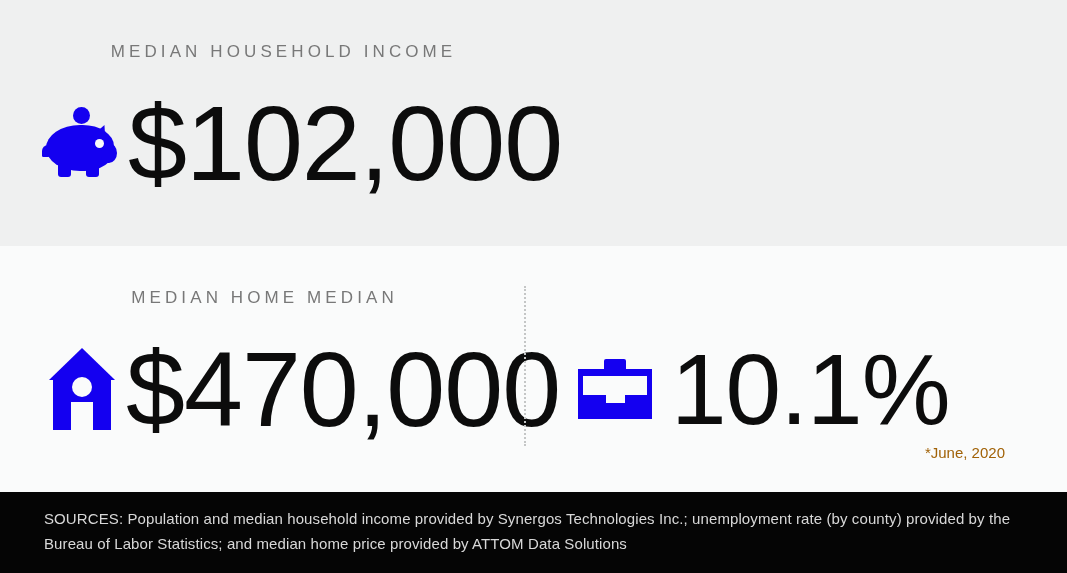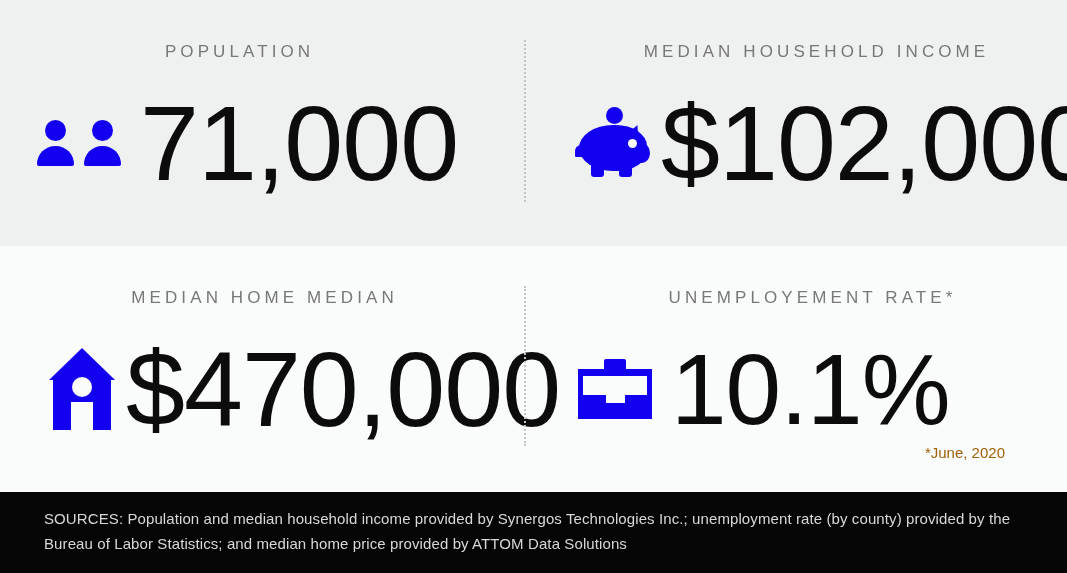--- a/index.html
+++ b/index.html
@@ -282,39 +282,20 @@
     background: #fafbfb;
   }
 </style>
 </head>
 <body>
 
 <div class="infographic">
 
   <div class="stat-row row-top">
 
-    <div class="stat-cell cell-population">
-      <div class="stat-label">POPULATION</div>
-      <div class="stat-body">
-        <div class="icon-slot">
-          <div class="icon-people">
-            <div class="person p1">
-              <div class="head"></div>
-              <div class="body"></div>
-            </div>
-            <div class="person p2">
-              <div class="head"></div>
-              <div class="body"></div>
-            </div>
-          </div>
-        </div>
-        <div class="stat-value">71,000</div>
-      </div>
-      <div class="divider"></div>
-    </div>
 
     <div class="stat-cell cell-income">
       <div class="stat-label">MEDIAN HOUSEHOLD INCOME</div>
       <div class="stat-body">
         <div class="icon-slot">
           <div class="icon-piggy">
             <div class="piggy-coin"></div>
             <div class="piggy-tail"></div>
             <div class="piggy-body"></div>
             <div class="piggy-snout"></div>
@@ -342,21 +323,20 @@
             <div class="house-window"></div>
             <div class="house-door"></div>
           </div>
         </div>
         <div class="stat-value">$470,000</div>
       </div>
       <div class="divider"></div>
     </div>
 
     <div class="stat-cell cell-unemployment">
-      <div class="stat-label">UNEMPLOYEMENT RATE*</div>
       <div class="stat-body">
         <div class="icon-slot">
           <div class="icon-briefcase">
             <div class="bc-handle"></div>
             <div class="bc-body"></div>
             <div class="bc-band"></div>
             <div class="bc-clasp"></div>
           </div>
         </div>
         <div class="stat-value">10.1%</div>

